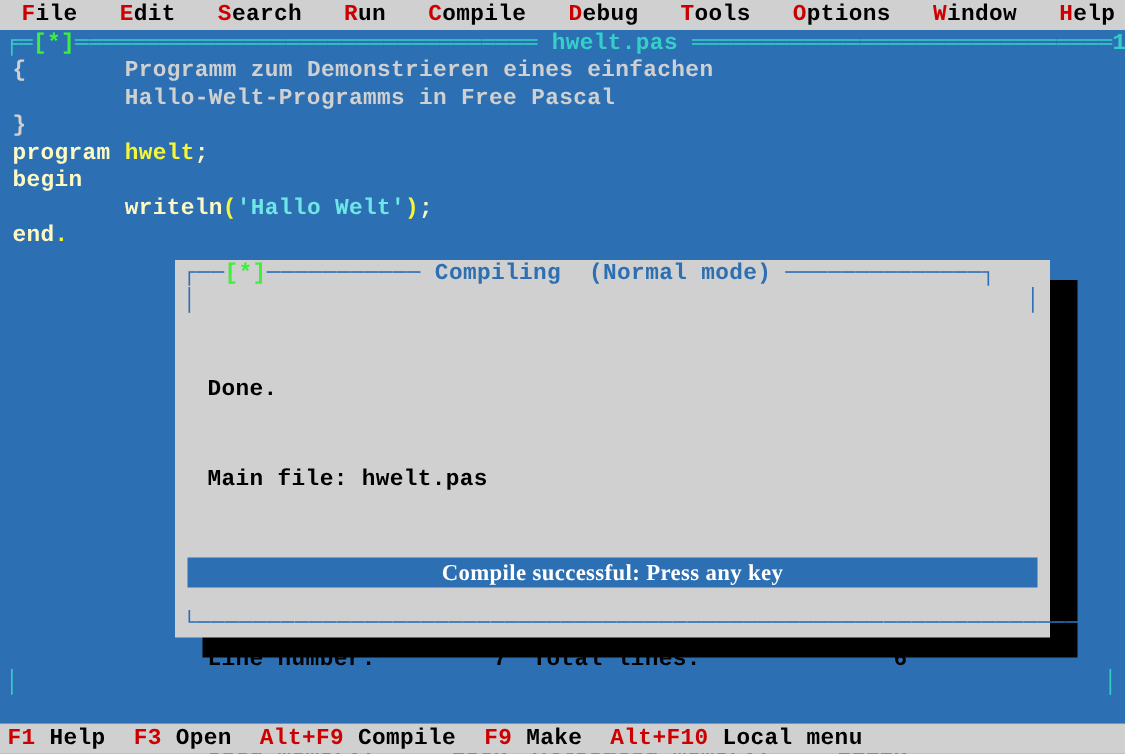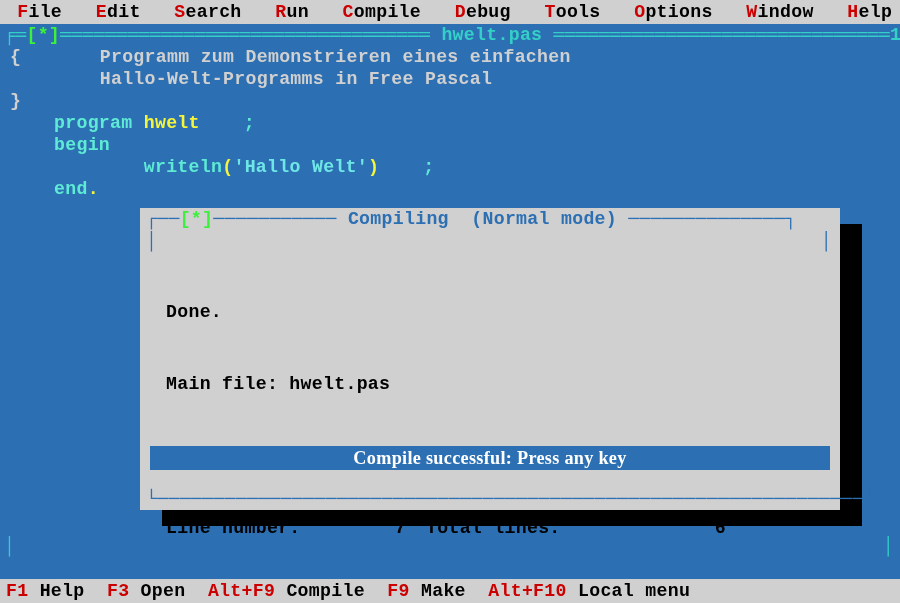--- a/index.html
+++ b/index.html
@@ -43,21 +43,21 @@
       line-height: 22px;
     }
     .marker { color: #3cf03c; }
     .code-area {
       position: absolute;
       top: 22px; left: 10px; right: 20px;
       line-height: 22px;
       white-space: pre;
     }
     .c-gray  { color: #d0d0d0; }
-    .c-white { color: #5eead4; margin-left: 44px; }
+    .c-white { color: #fef9c3; }
     .c-yell  { color: #f5f53a; }
     .c-cyan  { color: #6fe6e6; }
     .cursor-pos {
       position: absolute;
       left: 90px;
       bottom: 0;
       color: #34d0c7;
       line-height: 22px;
       white-space: pre;
     }

